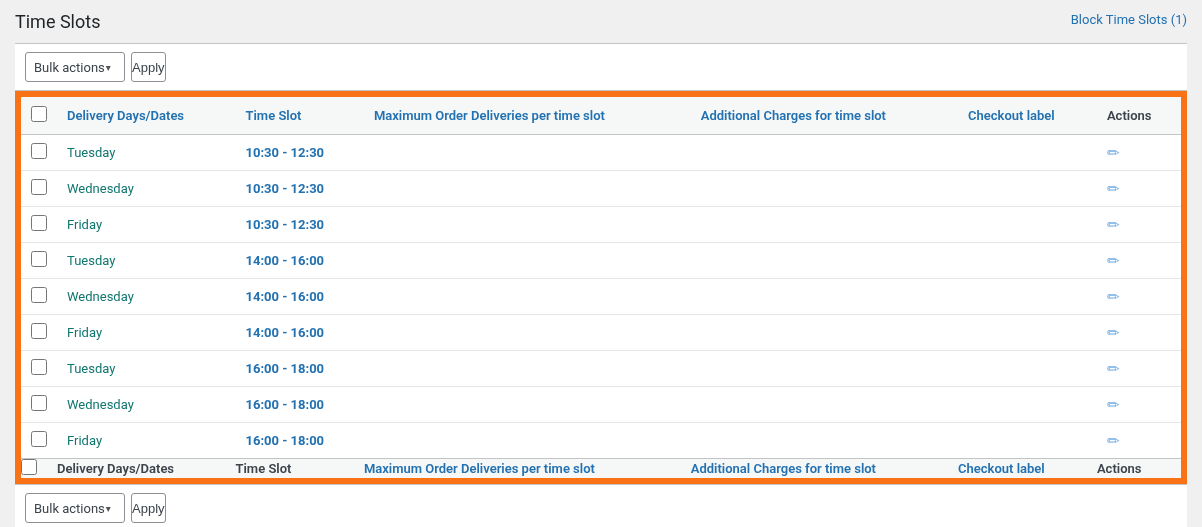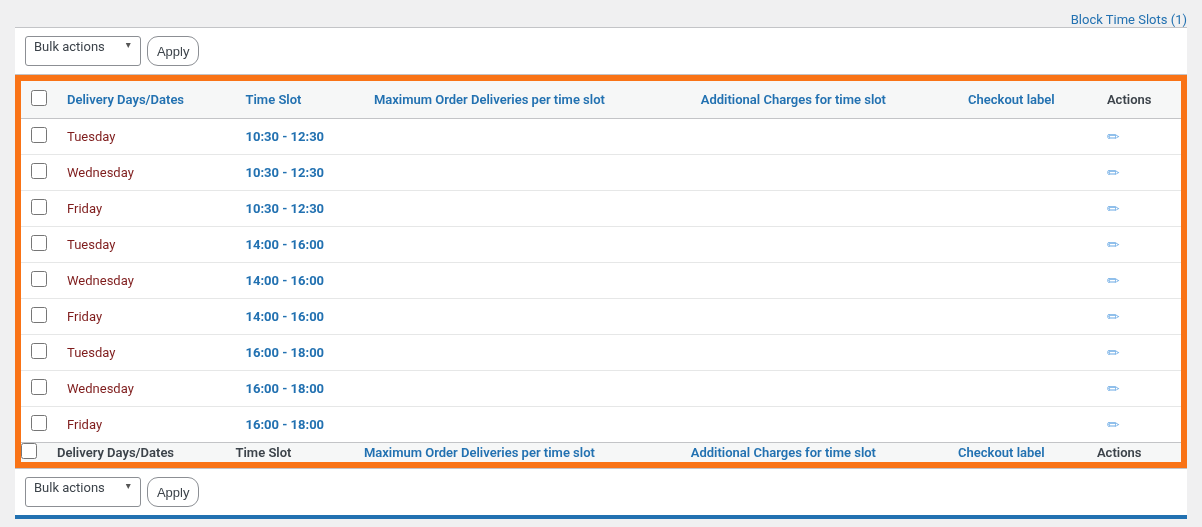--- a/index.html
+++ b/index.html
@@ -34,41 +34,41 @@
       align-items: center;
       gap: 6px;
       padding: 6px 0;
       border-top: 1px solid #c3c4c7;
       border-bottom: 1px solid #c3c4c7;
       background: #fff;
       padding: 8px 10px;
     }
     .bulk-select {
       display: flex;
-      align-items: flex-start;
+      align-items: center;
       border: 1px solid #8c8f94;
       border-radius: 3px;
       background: #fff;
       padding: 2px 9px 2px 8px;
       cursor: pointer;
       font-size: 13px;
       color: #3c434a;
       height: 30px;
-      gap: 21px;
+      gap: 1px;
       min-width: 100px;
     }
     .bulk-select .chevron {
       font-size: 10px;
       color: #555;
     }
     .apply-btn {
       background: #fff;
       border: 1px solid #8c8f94;
-      border-radius: 11px;
-      padding: 3px 9px;
+      border-radius: 3px;
+      padding: 3px 0;
       font-size: 13px;
       color: #3c434a;
       cursor: pointer;
       height: 30px;
     }
     .table-container {
       background: #fff;
       border: 6px solid #f97316;
     }
     table {
@@ -93,21 +93,21 @@
     tbody tr {
       border-bottom: 1px solid #e6e7e7;
     }
     tbody tr:last-child { border-bottom: none; }
     tbody tr td {
       padding: 8px 10px;
       font-size: 13px;
       color: #3c434a;
       vertical-align: middle;
     }
-    tbody tr td.col-day { color: #7f1d1d; }
+    tbody tr td.col-day { color: #0f766e; }
     tbody tr td.col-time { color: #2271b1; font-weight: bold; }
     .edit-icon {
       color: #72aee6;
       cursor: pointer;
       font-size: 15px;
       display: inline-block;
     }
     .check-col { width: 28px; }
     .bottom-toolbar {
       display: flex;
@@ -136,20 +136,21 @@
     .tfoot-row td.col-max-label { color: #2271b1; }
     .tfoot-row td.col-add-label { color: #2271b1; }
     .tfoot-row td.col-checkout-label { color: #2271b1; }
   </style>
 </head>
 <body>
 
 <div class="wrap">
   <div style="overflow: hidden;">
     <a class="block-time-link" href="#">Block Time Slots (1)</a>
+    <h1 class="page-title">Time Slots</h1>
   </div>
 
   <div class="toolbar">
     <div class="bulk-select">
       <span>Bulk actions</span>
       <span class="chevron">▾</span>
     </div>
     <button class="apply-btn">Apply</button>
   </div>
 

